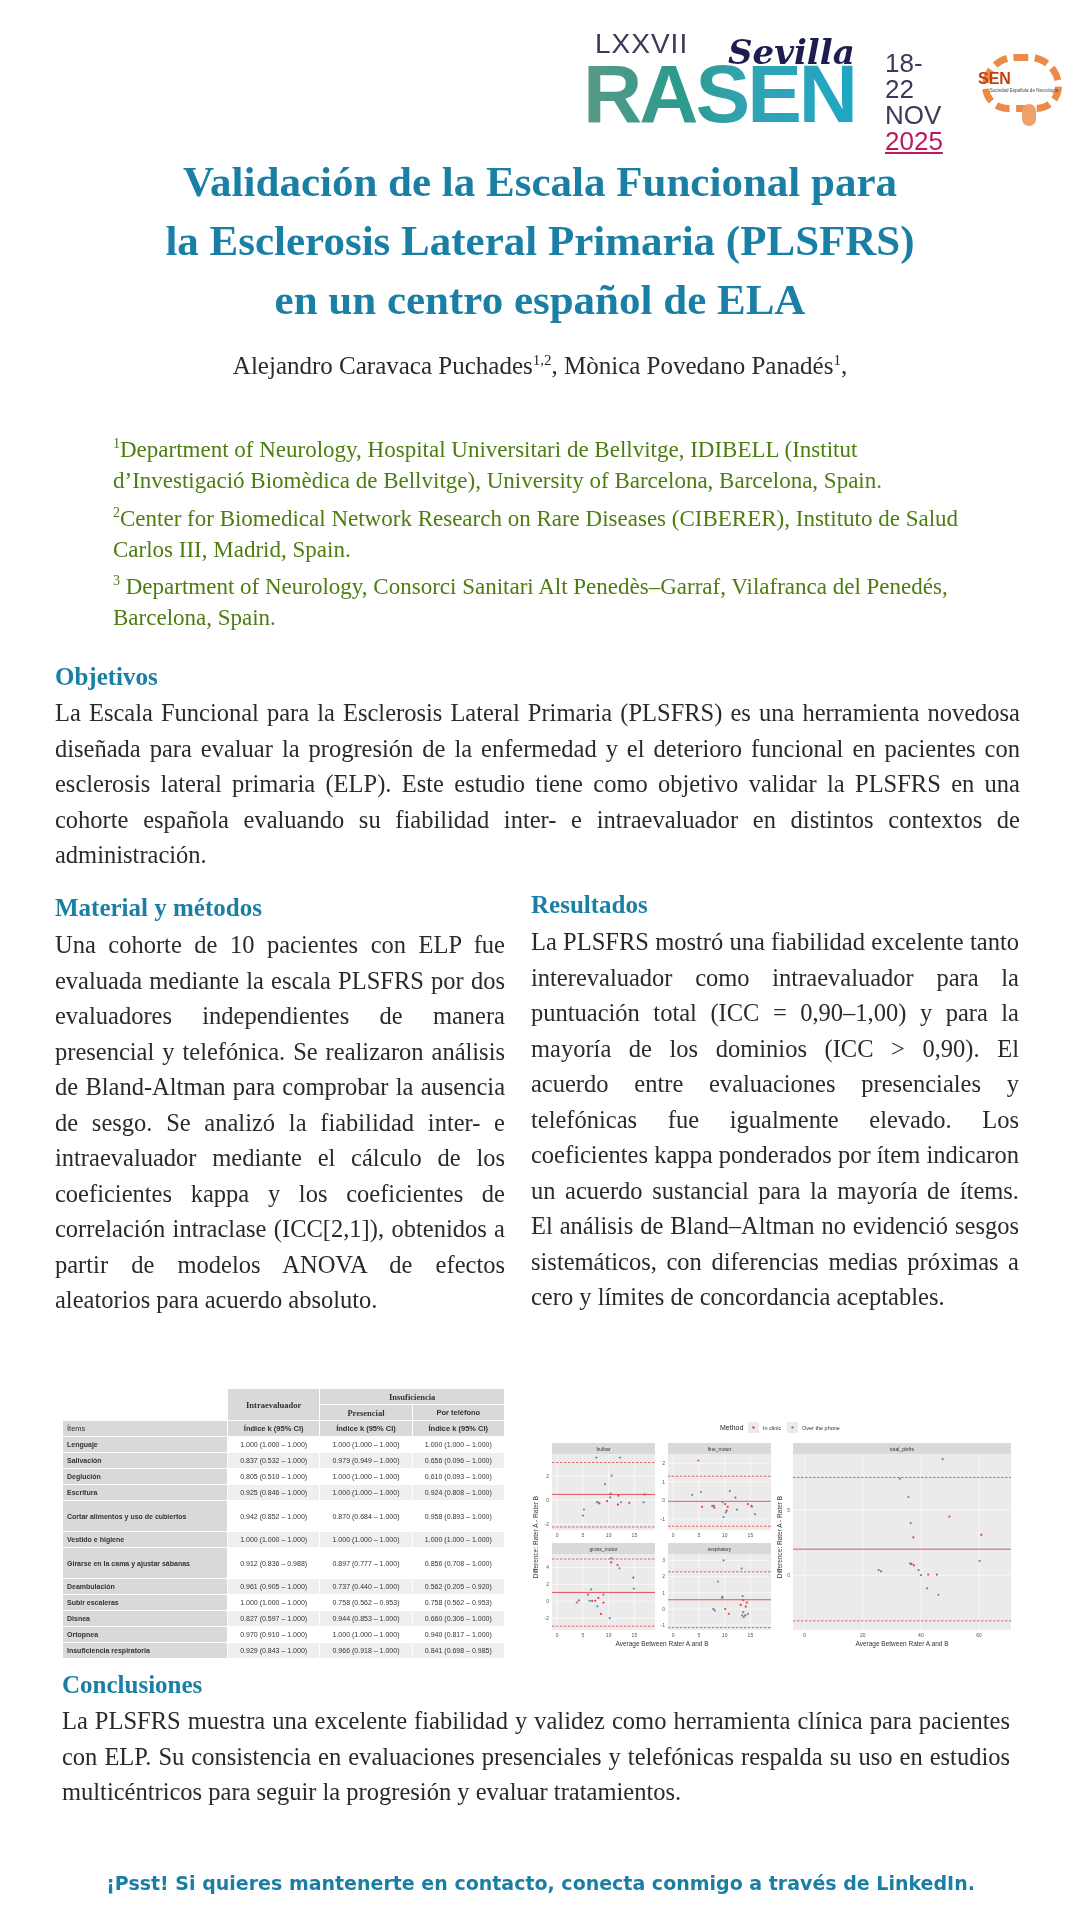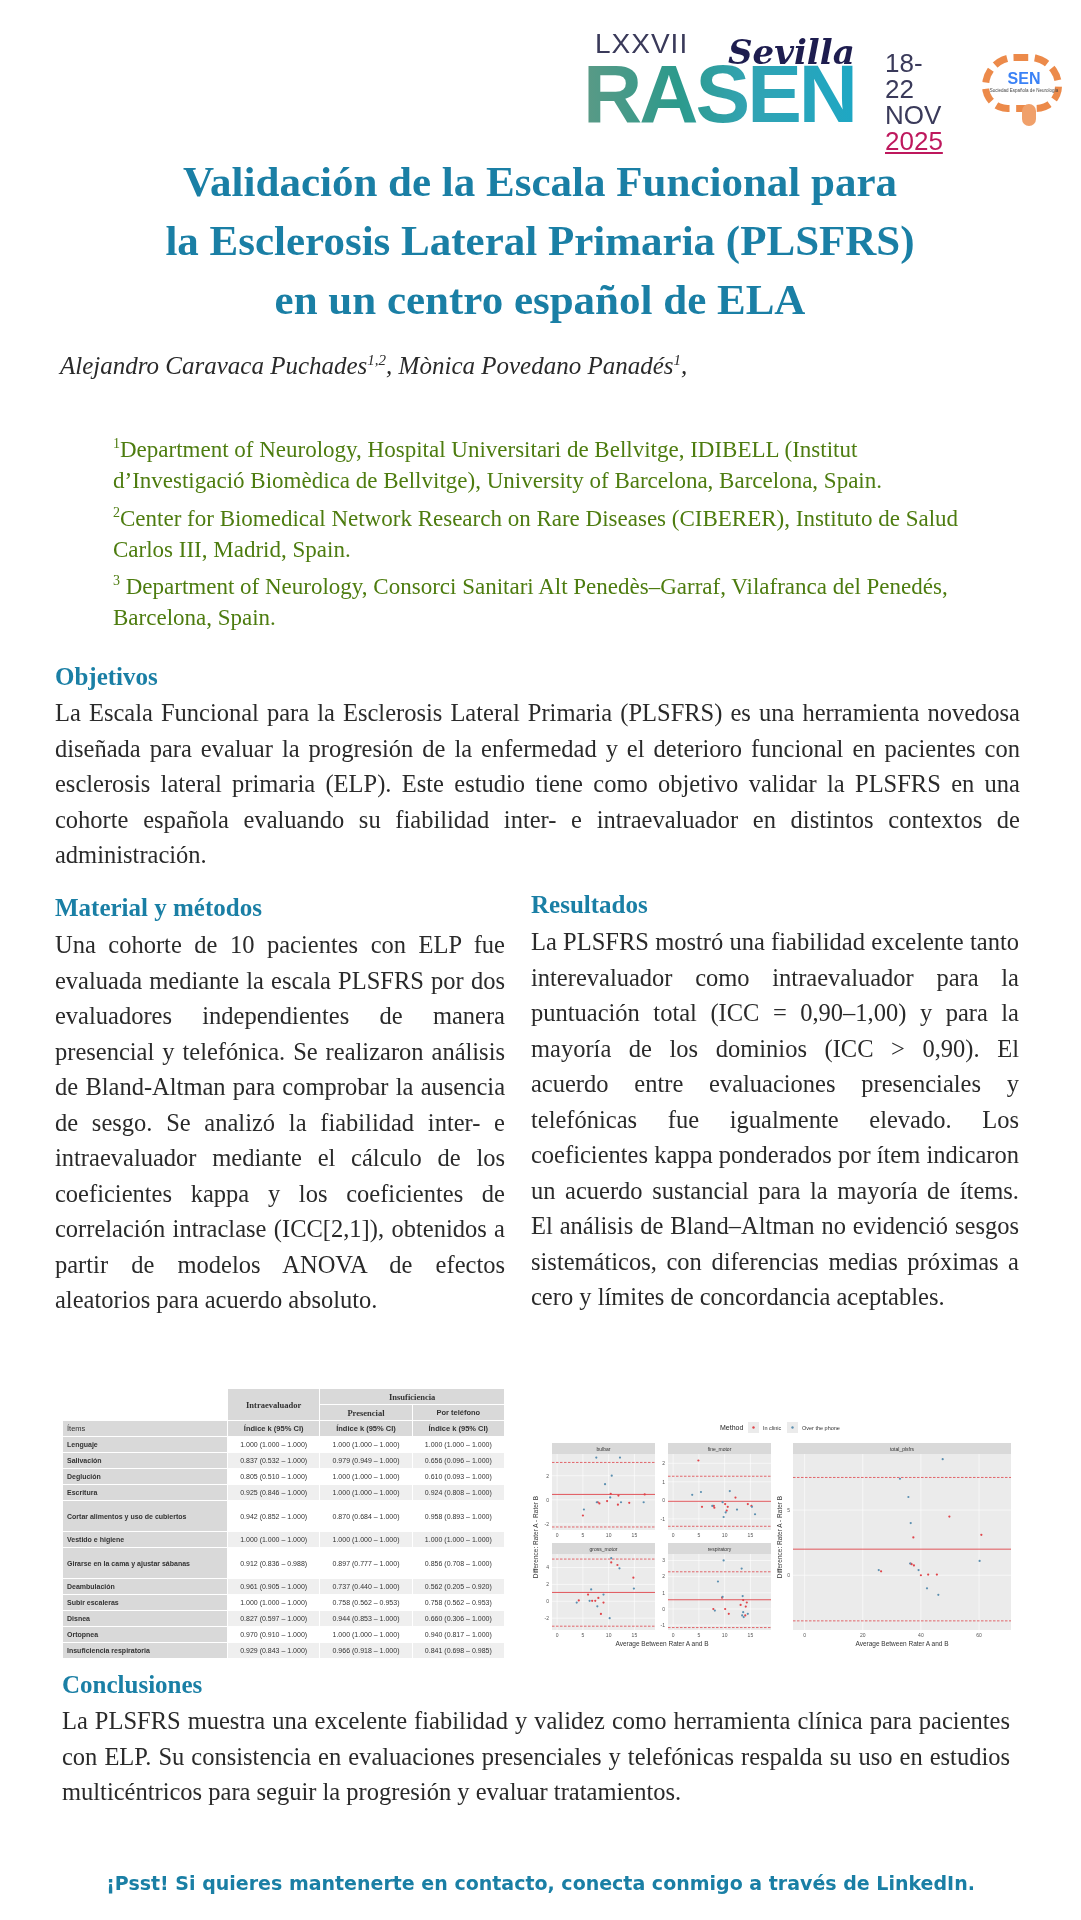--- a/index.html
+++ b/index.html
@@ -13,26 +13,26 @@
   .rasen-word { left: 0; top: 34px; font-family: "Liberation Sans", sans-serif; font-weight: 900; font-size: 82px; line-height: 80px; letter-spacing: -3px;
     background: linear-gradient(90deg, #5b9a86 0%, #2c9a8c 35%, #32a3b2 60%, #1ea7c4 100%);
     -webkit-background-clip: text; background-clip: text; color: transparent; }
   .sevilla { left: 145px; top: 0px; font-family: "DejaVu Serif", serif; font-style: italic; font-weight: bold; font-size: 34px; color: #1e1d4f; margin-top: 12px; }
   .dates { left: 302px; top: 30px; font-family: "Liberation Sans", sans-serif; font-size: 26px; line-height: 26px; color: #3a3a5a; }
   .dates .yr { color: #be185d; text-decoration: underline; }
 
   .sen-logo { left: 978px; top: 50px; width: 92px; height: 80px; }
   .sen-brain { position: absolute; left: 4px; top: 4px; width: 80px; height: 58px; border-radius: 40px 40px 32px 32px; border: 7px dashed #ec8a4a; }
   .sen-stem { position: absolute; left: 44px; top: 54px; width: 14px; height: 22px; border-radius: 7px; background: #f0a06a; }
-  .sen-txt { position: absolute; left: 0; width: 92px; top: 20px; text-align: center; font-family: "Liberation Sans", sans-serif; font-weight: bold; font-size: 16px; color: #3b82f6; }
+  .sen-txt { position: absolute; left: 0; width: 92px; top: 20px; font-family: "Liberation Sans", sans-serif; font-weight: bold; font-size: 16px; color: #c2410c; }
   .sen-sub { position: absolute; left: 0; width: 92px; top: 38px; text-align: center; font-family: "Liberation Sans", sans-serif; font-size: 4.5px; color: #444; line-height: 5px; }
 
   
   .title { left: 60px; top: 152px; width: 960px; text-align: center; color: #1a7fa5; font-weight: bold; font-size: 43px; line-height: 59px; }
-  .authors { left: 60px; top: 343px; width: 960px; text-align: left; font-size: 25px; line-height: 34px; color: #2a2a2a; font-style: italic; }
+  .authors { left: 60px; top: 343px; width: 960px; text-align: center; font-size: 25px; line-height: 34px; color: #2a2a2a; }
   .authors sup { font-size: 15px; }
   .affil { left: 113px; top: 428px; width: 880px; font-size: 23px; line-height: 31.5px; color: #4d7c0f; }
   .affil sup { font-size: 14px; }
 
   
   .h2 { color: #1a7fa5; font-weight: bold; font-size: 25px; line-height: 30px; }
   .para { font-size: 24.5px; line-height: 35.5px; text-align: justify; color: #2a2a2a; }
   .obj-h { left: 55px; top: 662px; }
   .obj-p { left: 55px; top: 695px; width: 965px; }
   .met-h { left: 55px; top: 893px; }

